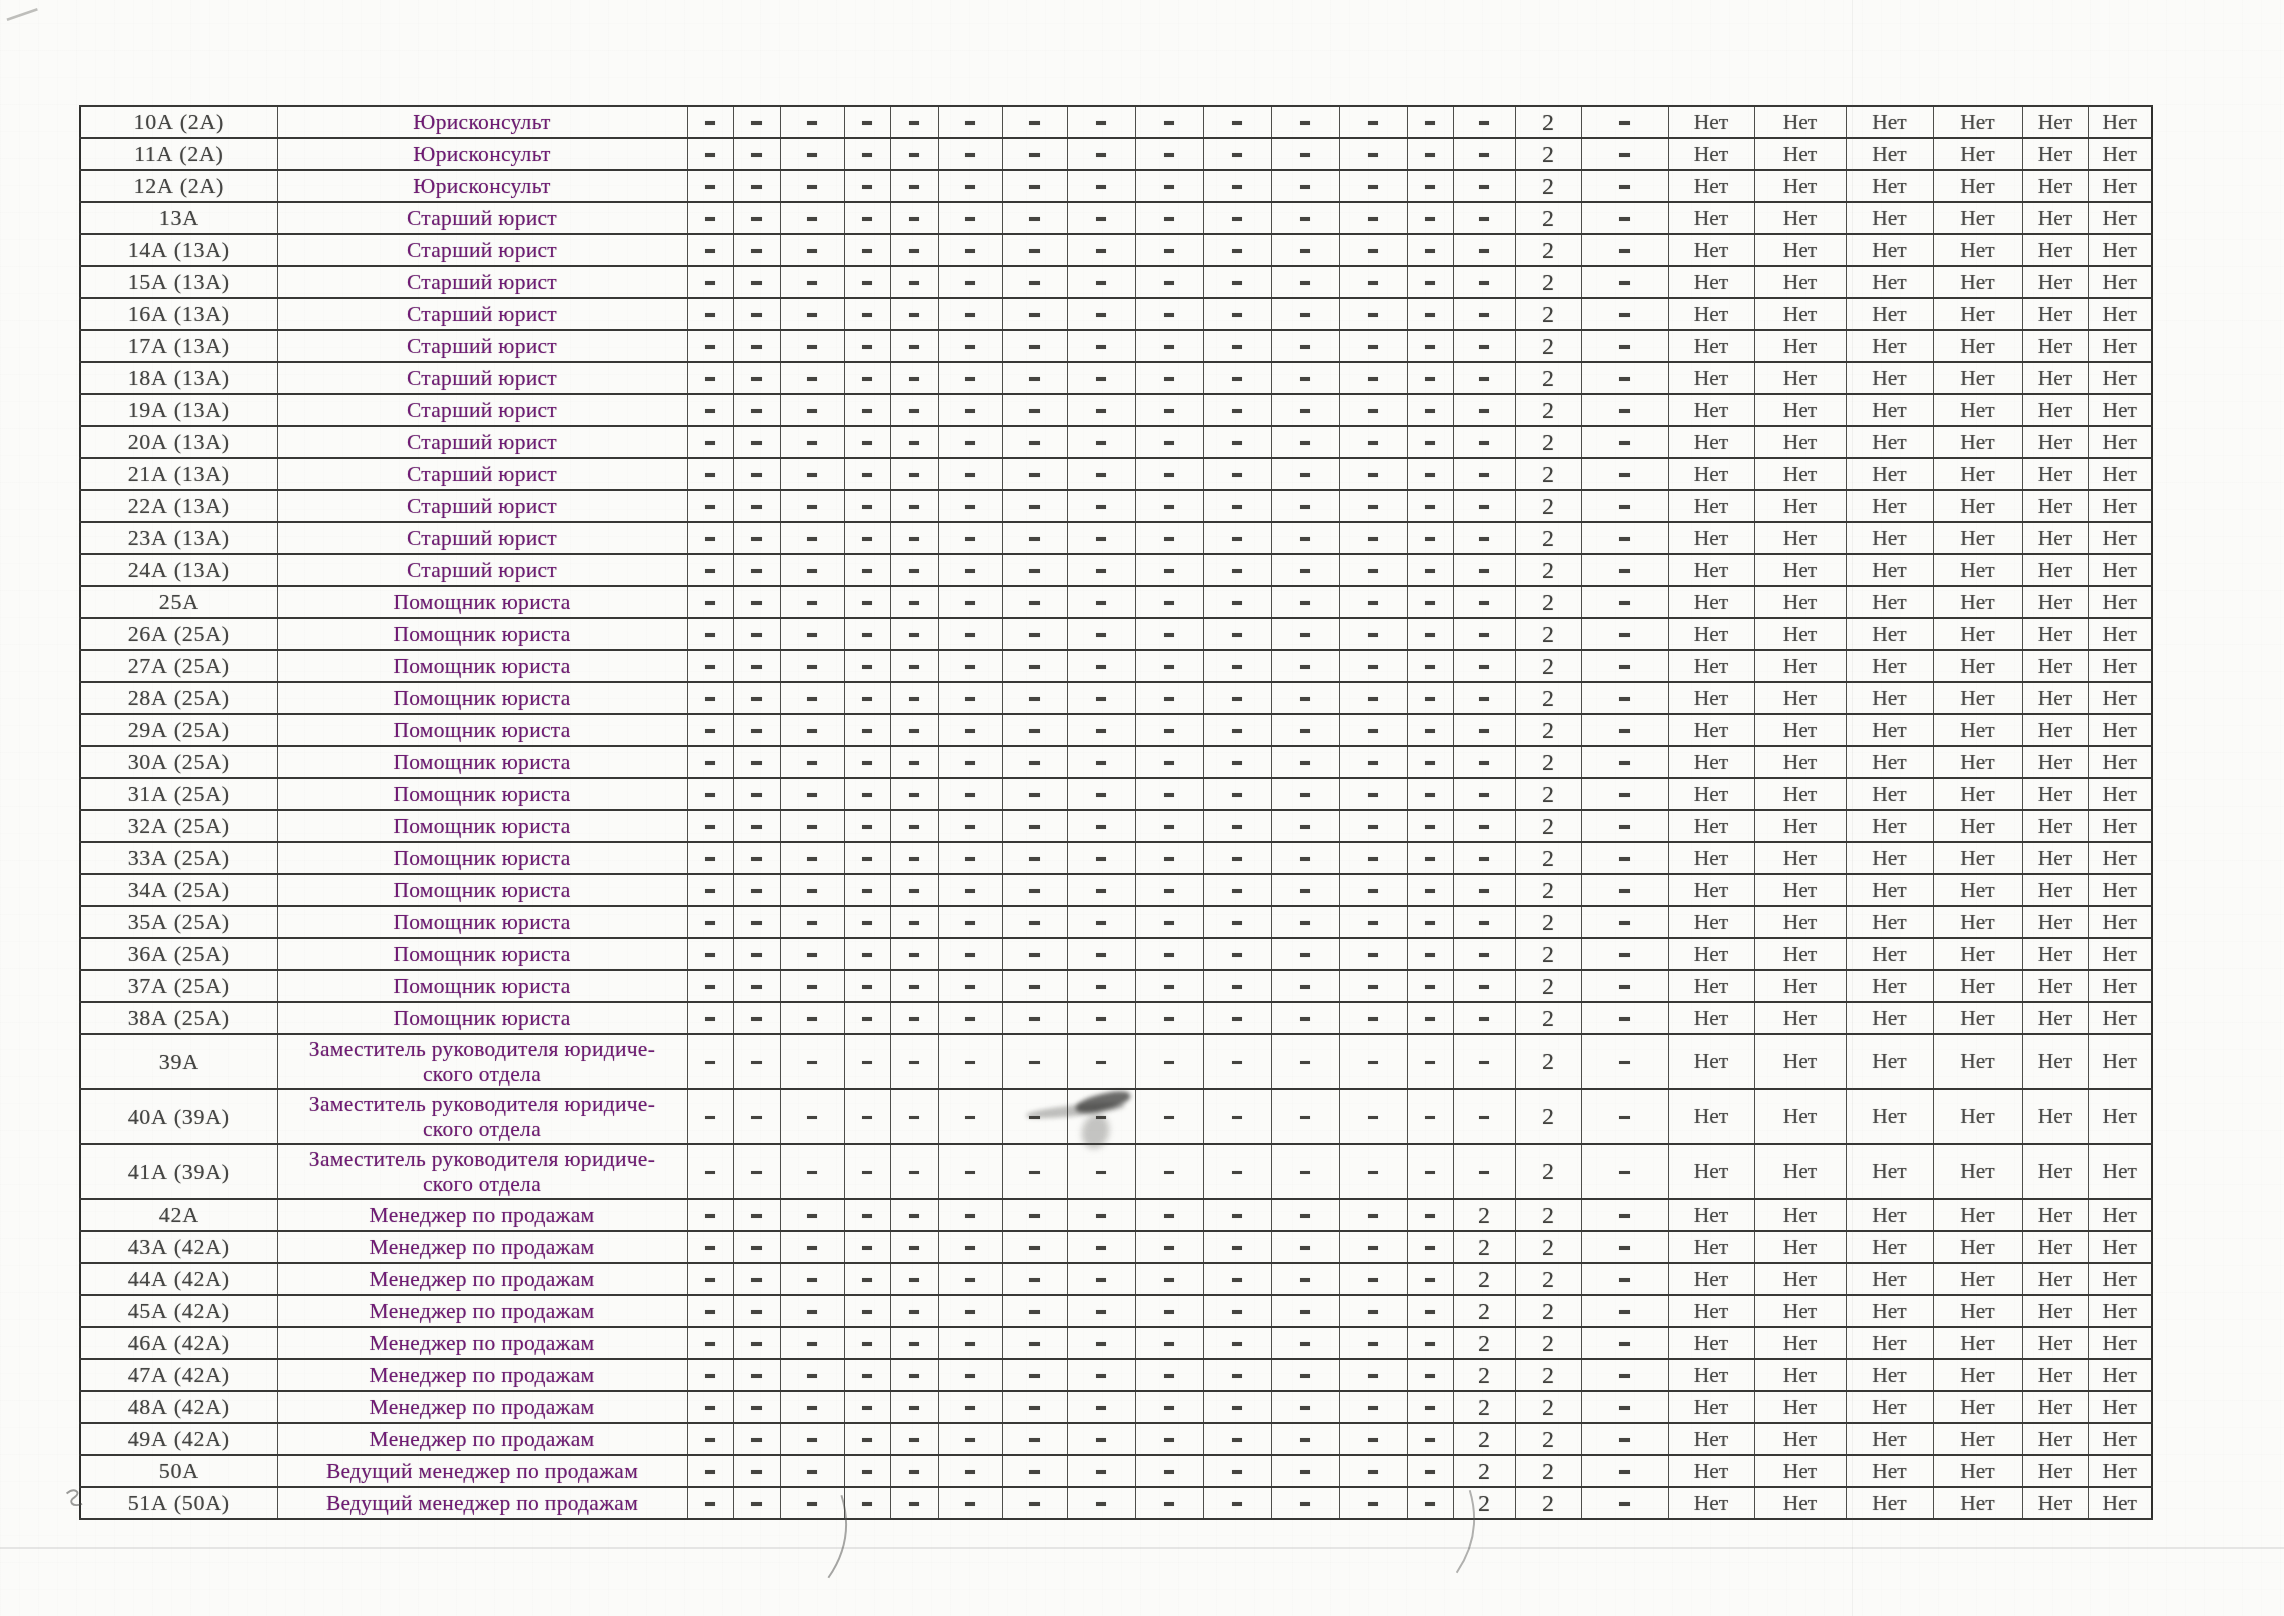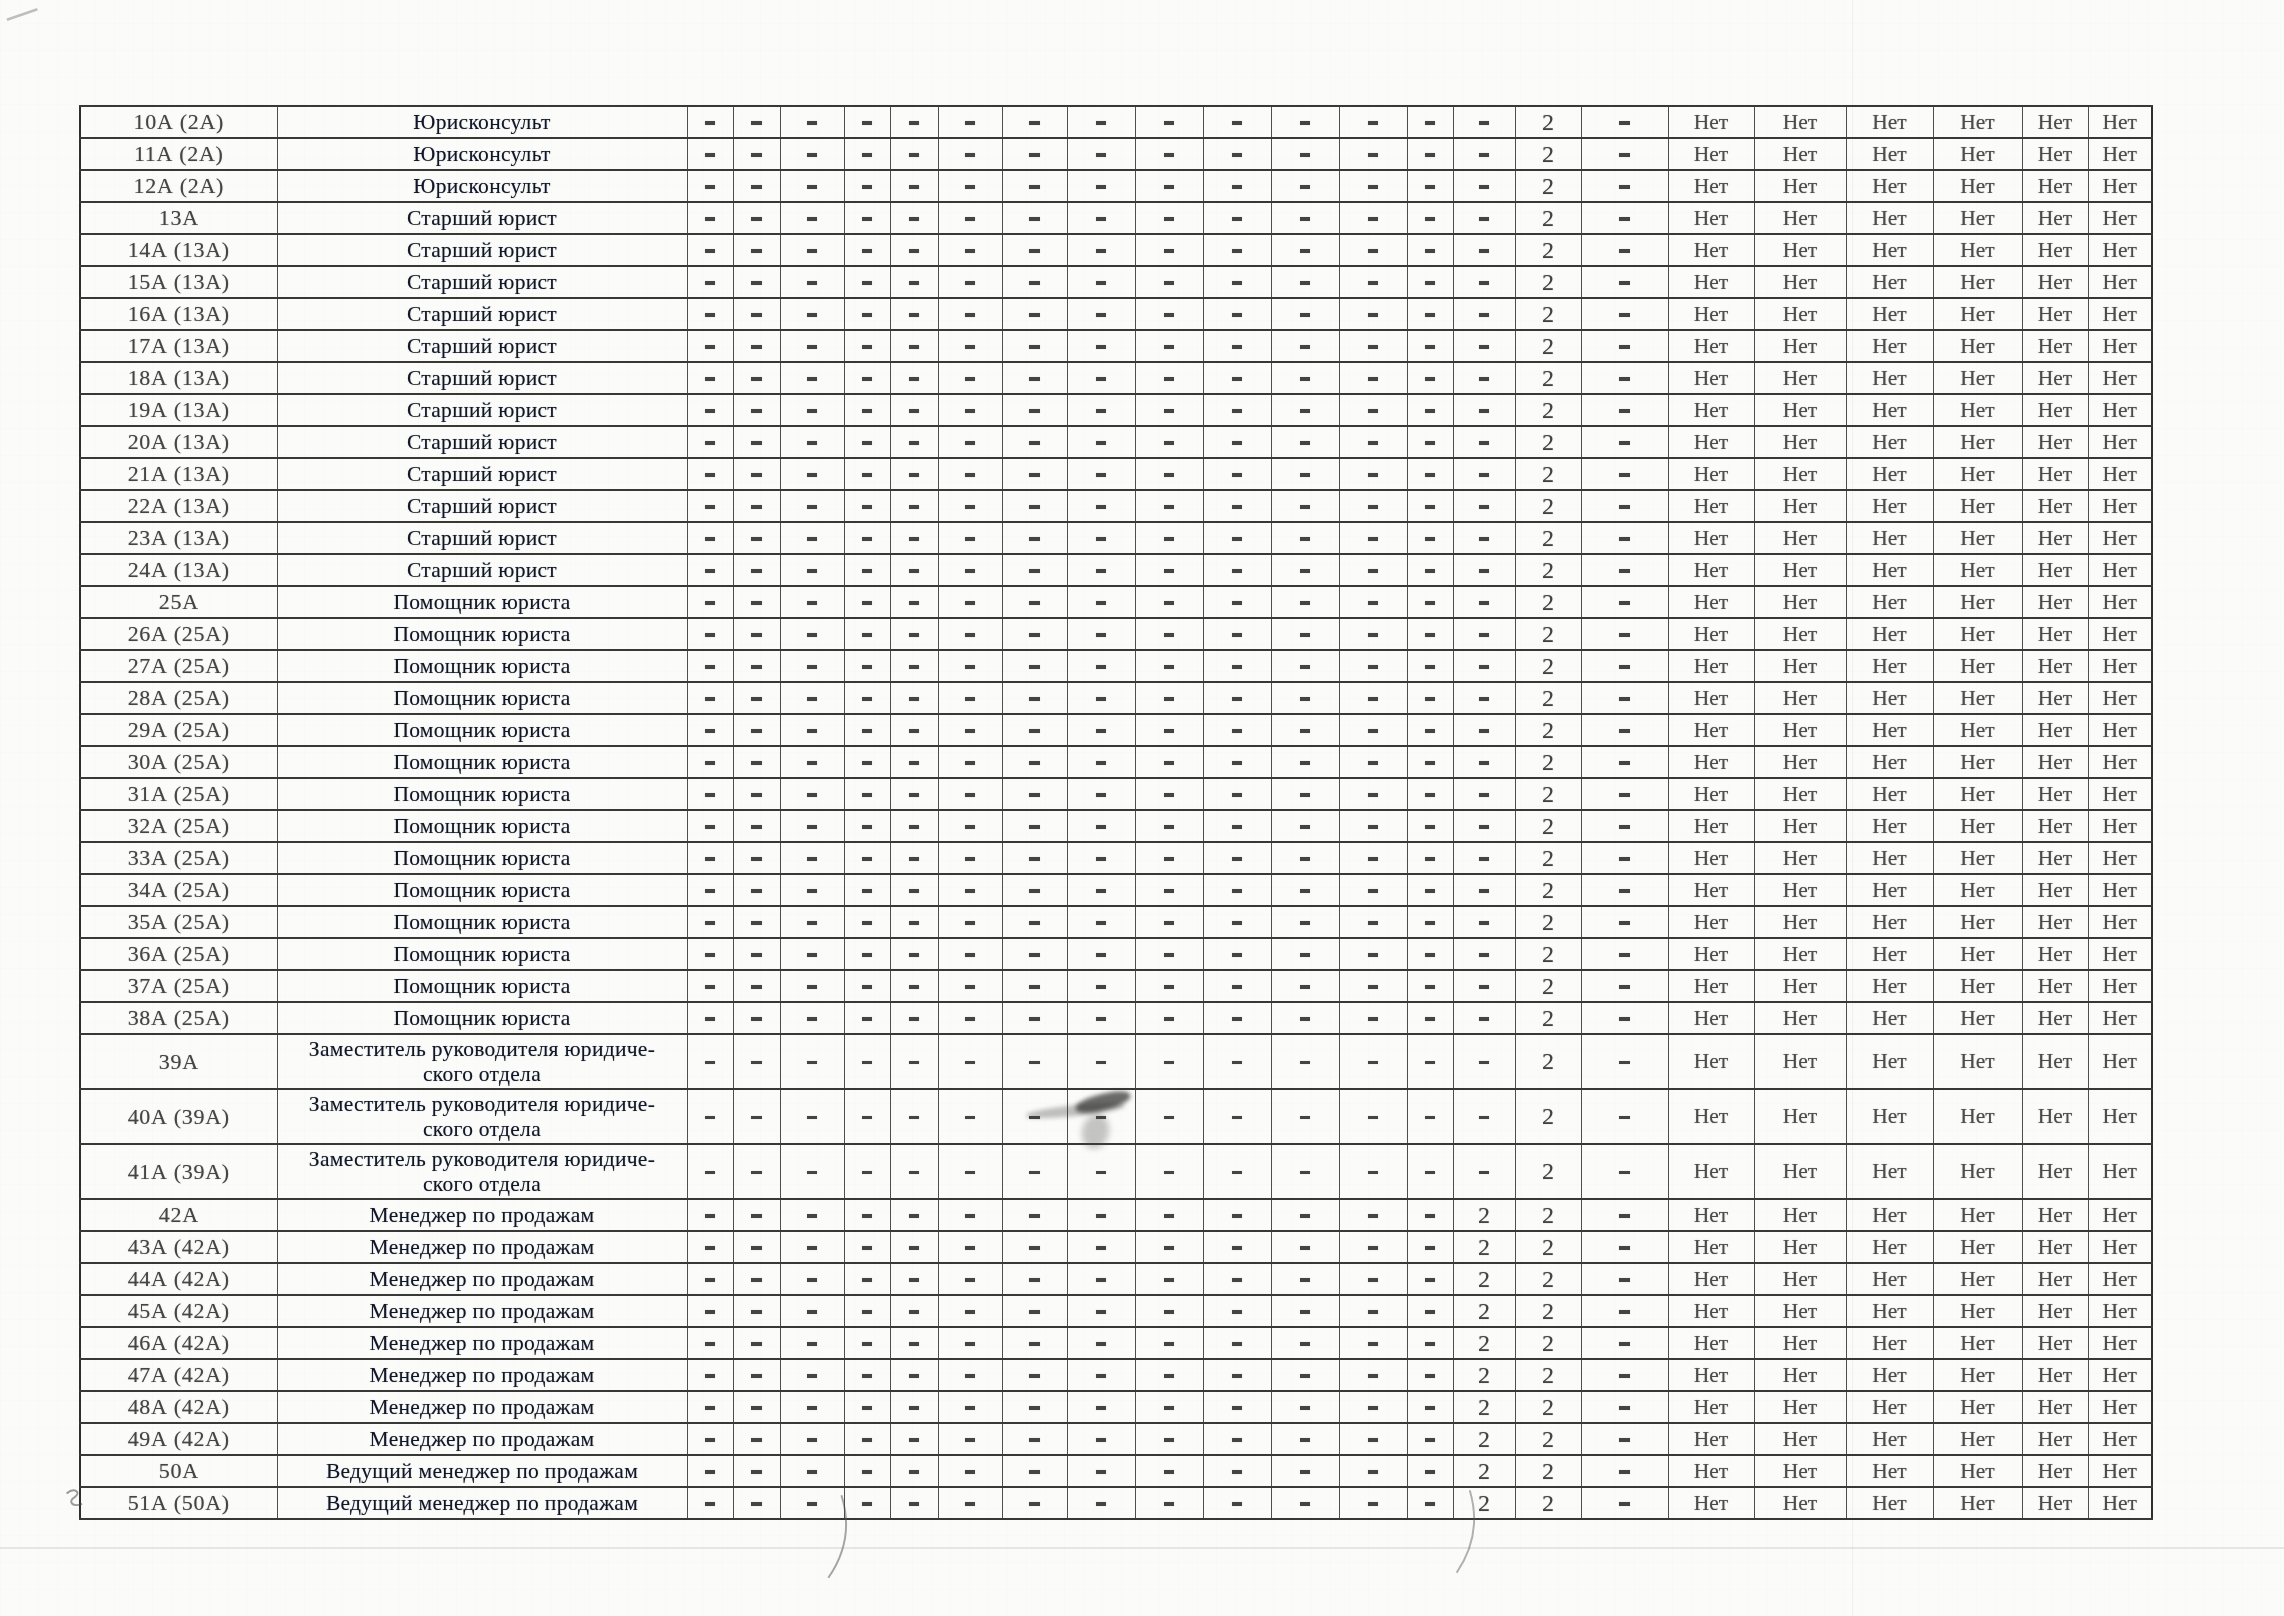--- a/index.html
+++ b/index.html
@@ -40,21 +40,21 @@
 
   td.code {
     font-size: 22px;
     letter-spacing: 0.7px;
     color: #454543;
     text-shadow: 0 0 1px rgba(80,80,76,.55);
   }
   td.title {
     font-size: 21.5px;
     letter-spacing: 0.3px;
-    color: #0f172a;
+    color: #701a75;
     text-shadow: 0 0 1px rgba(80,80,76,.55);
     white-space: normal;
     line-height: 25px;
   }
   td.net {
     font-size: 21.5px;
     color: #4c4c4a;
     text-shadow: 0 0 1px rgba(90,90,86,.6);
   }
   td.num {

